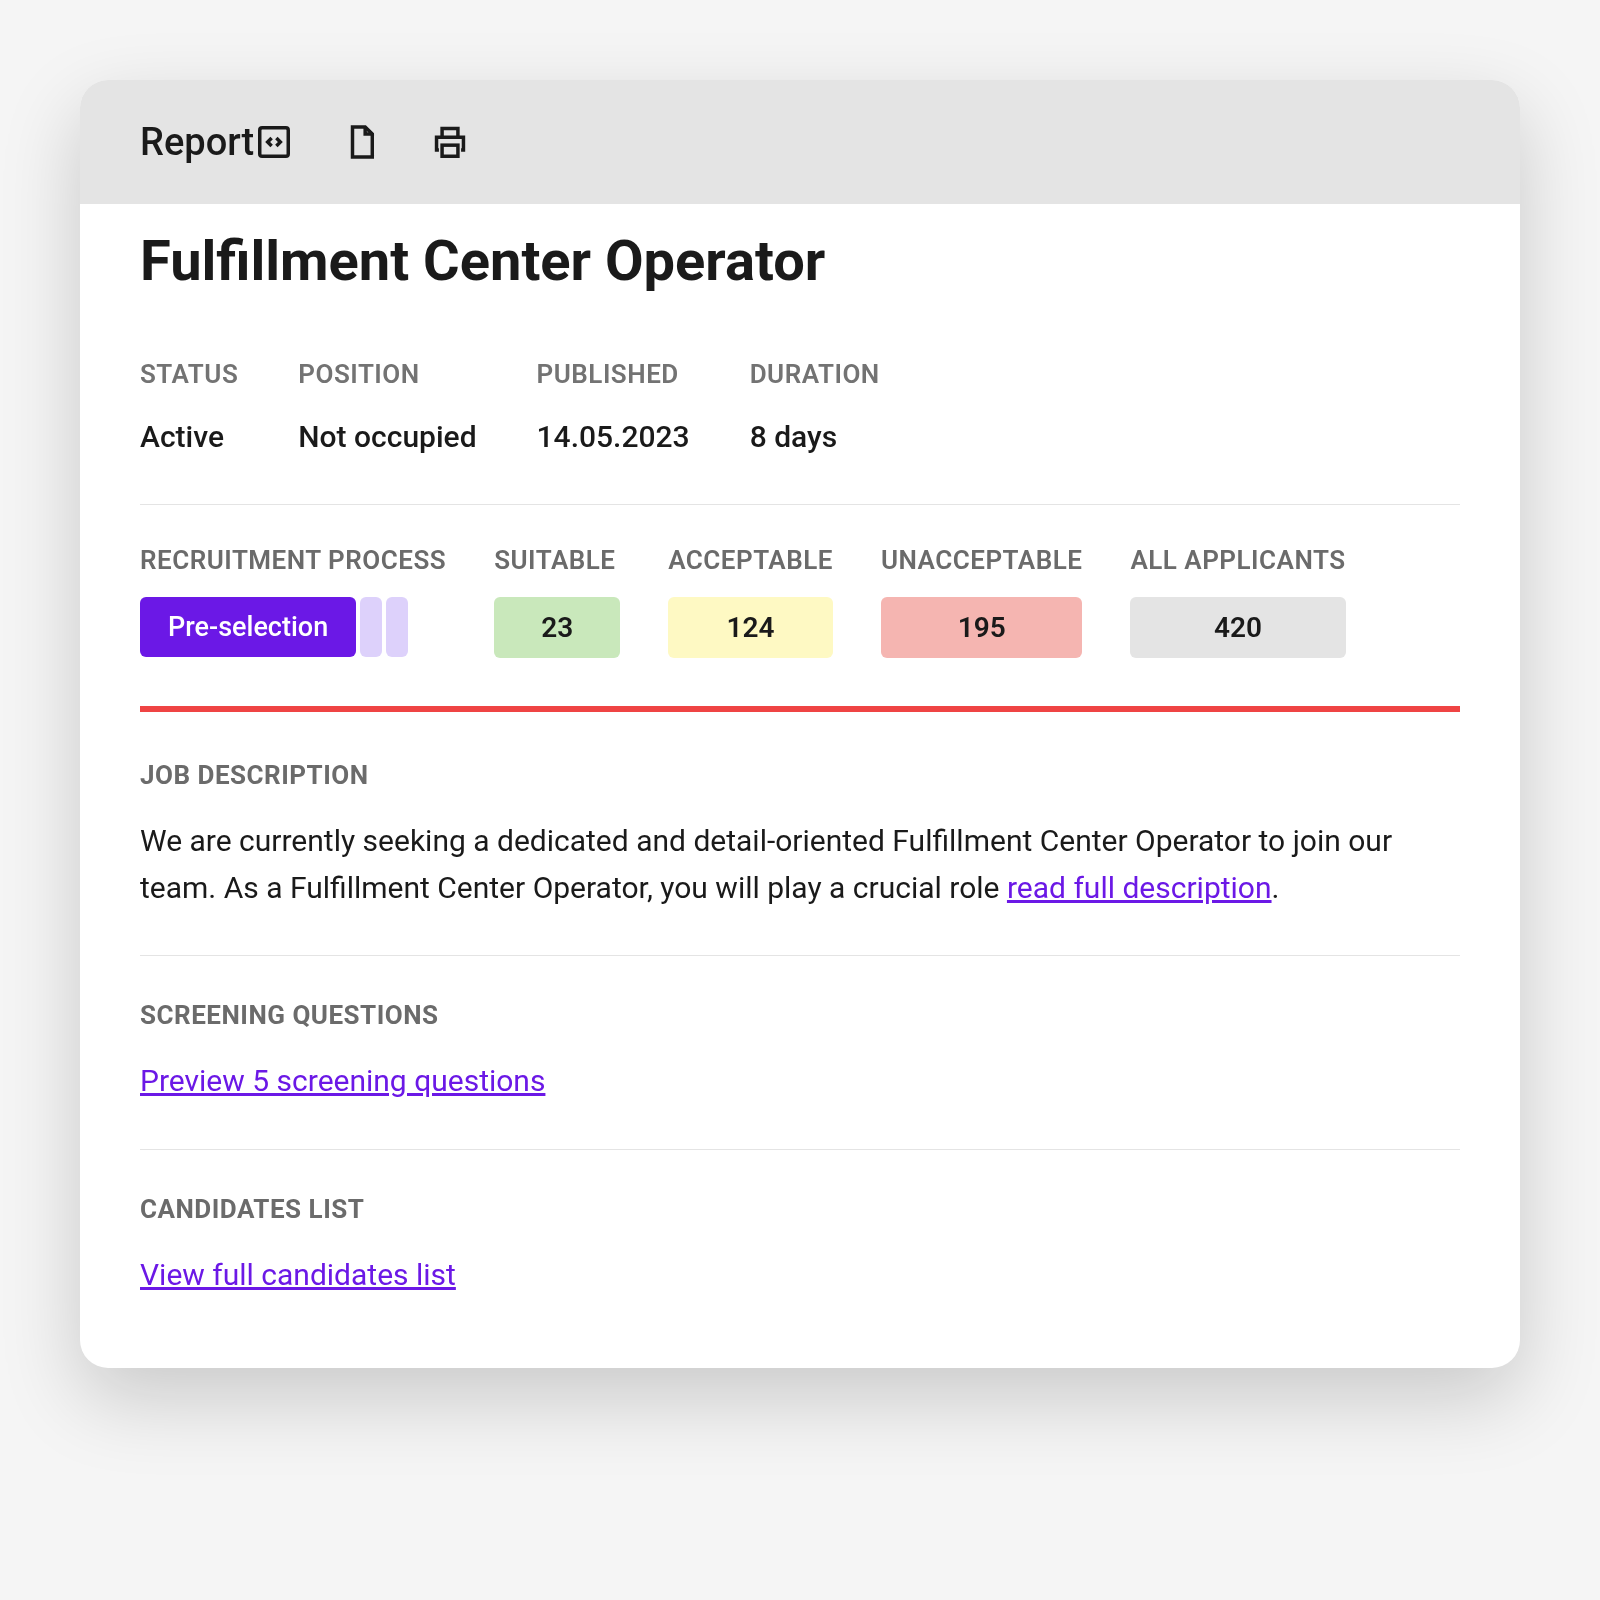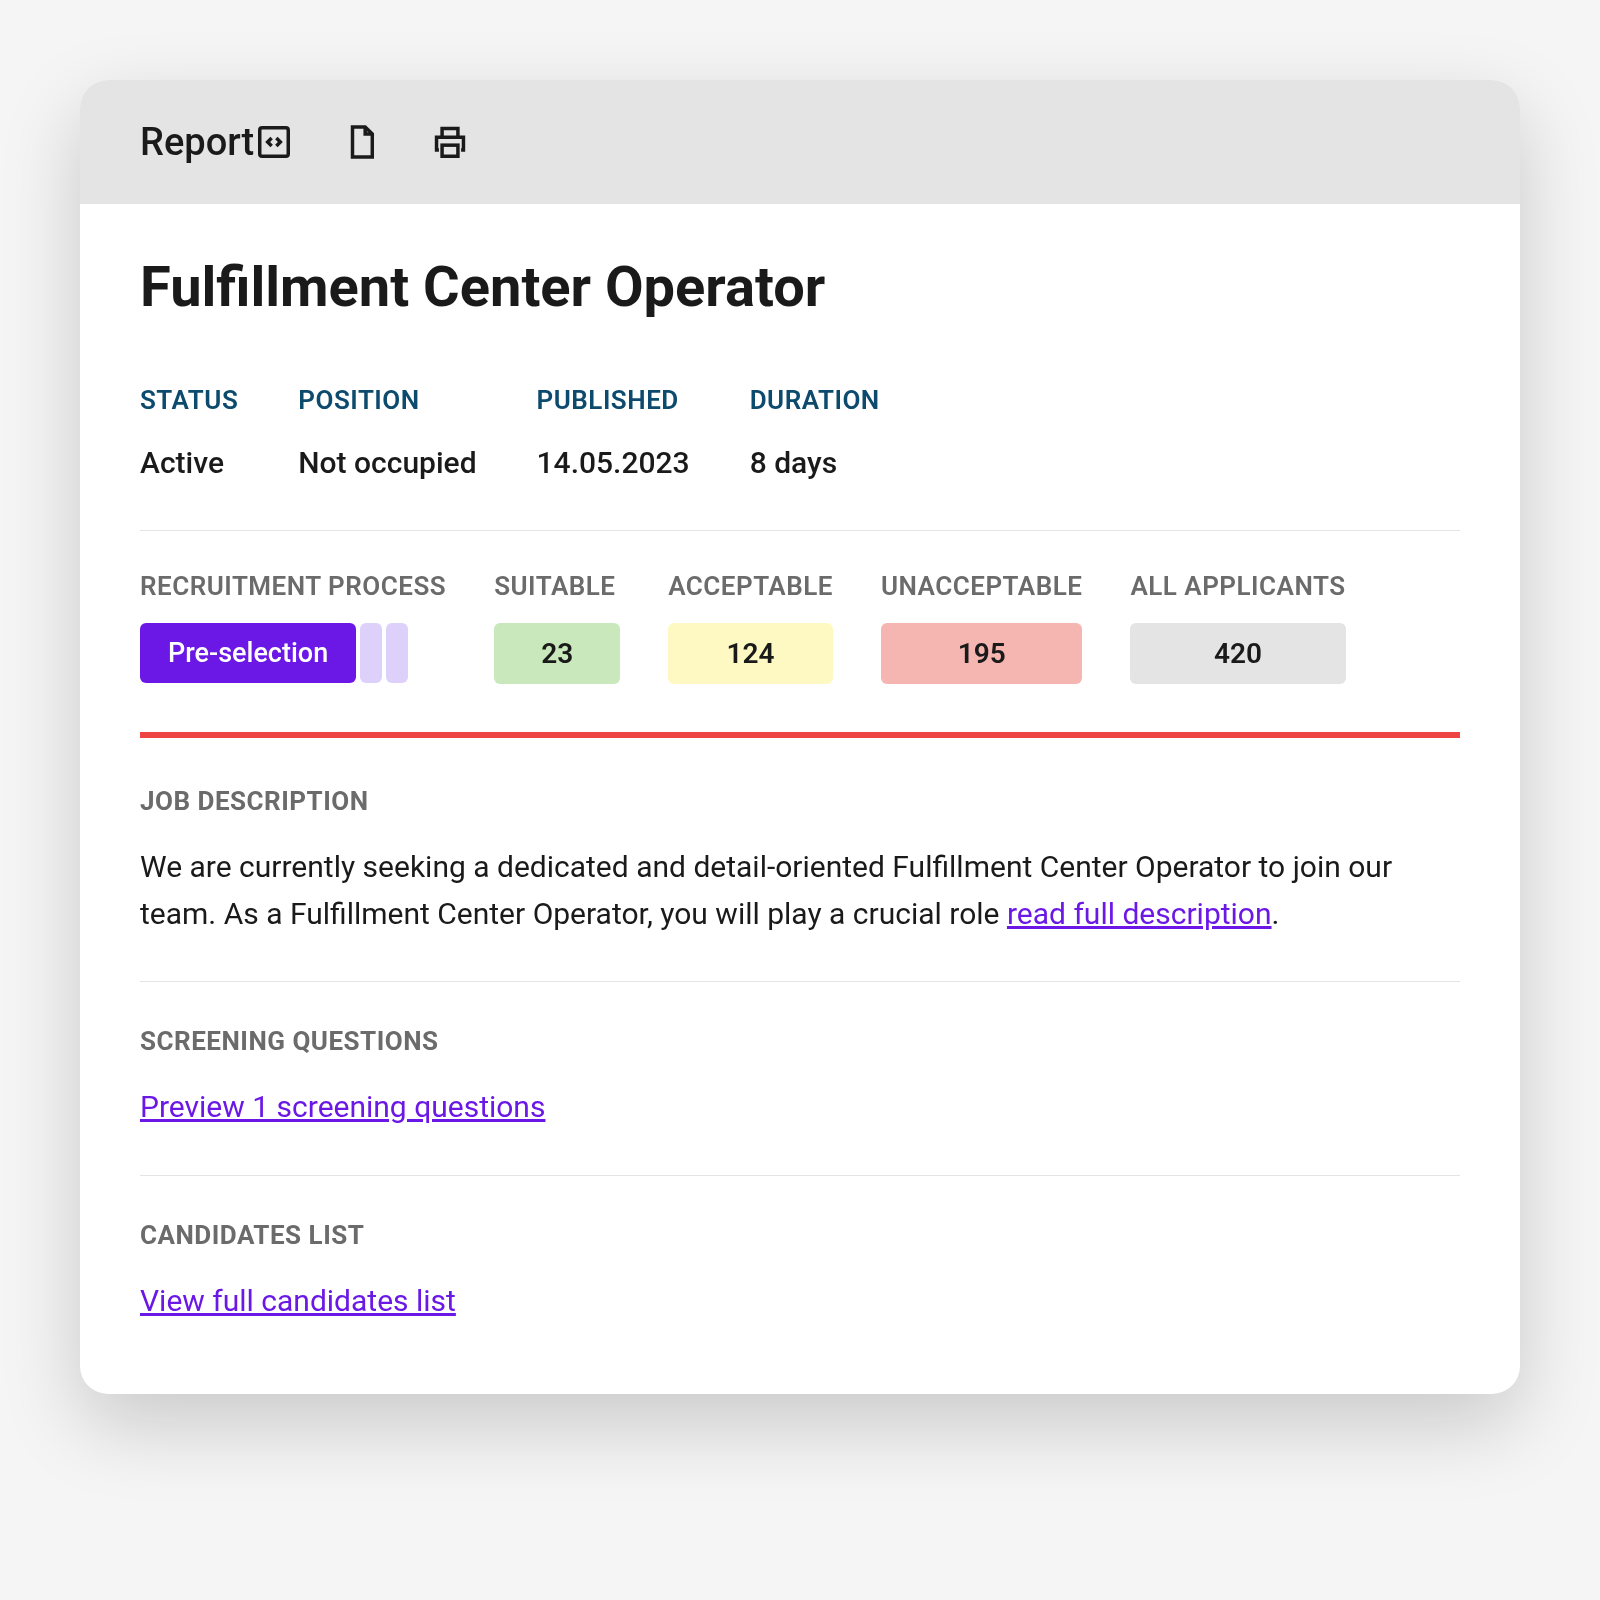--- a/index.html
+++ b/index.html
@@ -48,21 +48,21 @@
     justify-content: center;
     cursor: pointer;
     color: #1a1a1a;
   }
   .icon-btn svg {
     width: 38px;
     height: 38px;
   }
 
   .card-body {
-    padding: 50px 60px 70px 60px;
+    padding: 24px 60px 70px 60px;
   }
   .page-title {
     font-size: 56px;
     font-weight: 700;
     color: #1a1a1a;
     margin-bottom: 65px;
   }
 
   .meta-row {
     display: flex;
@@ -73,21 +73,21 @@
   }
   .meta-item {
     display: flex;
     flex-direction: column;
     gap: 30px;
   }
   .meta-label {
     font-size: 26px;
     font-weight: 600;
     letter-spacing: 0.5px;
-    color: #0c4a6e;
+    color: #737373;
     text-transform: uppercase;
   }
   .meta-value {
     font-size: 30px;
     font-weight: 500;
     color: #1a1a1a;
   }
 
   .stats-row {
     display: flex;
@@ -252,21 +252,21 @@
     </div>
 
     <div class="section">
       <div class="section-label">Job Description</div>
       <p class="section-text"><span>We are currently seeking a dedicated and detail-oriented Fulfillment Center Operator to join our team. As a Fulfillment Center Operator, you will play a crucial role </span><a class="link">read full description</a><span>.</span></p>
     </div>
 
     <div class="section">
       <div class="section-label">Screening Questions</div>
       <p class="section-text">
-        <a class="link">Preview 1 screening questions</a>
+        <a class="link">Preview 5 screening questions</a>
       </p>
     </div>
 
     <div class="section">
       <div class="section-label">Candidates List</div>
       <p class="section-text">
         <a class="link">View full candidates list</a>
       </p>
     </div>
 

